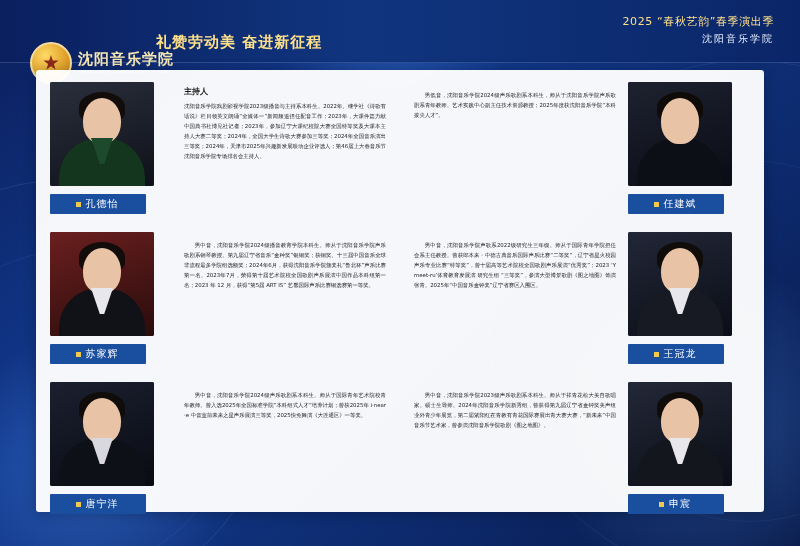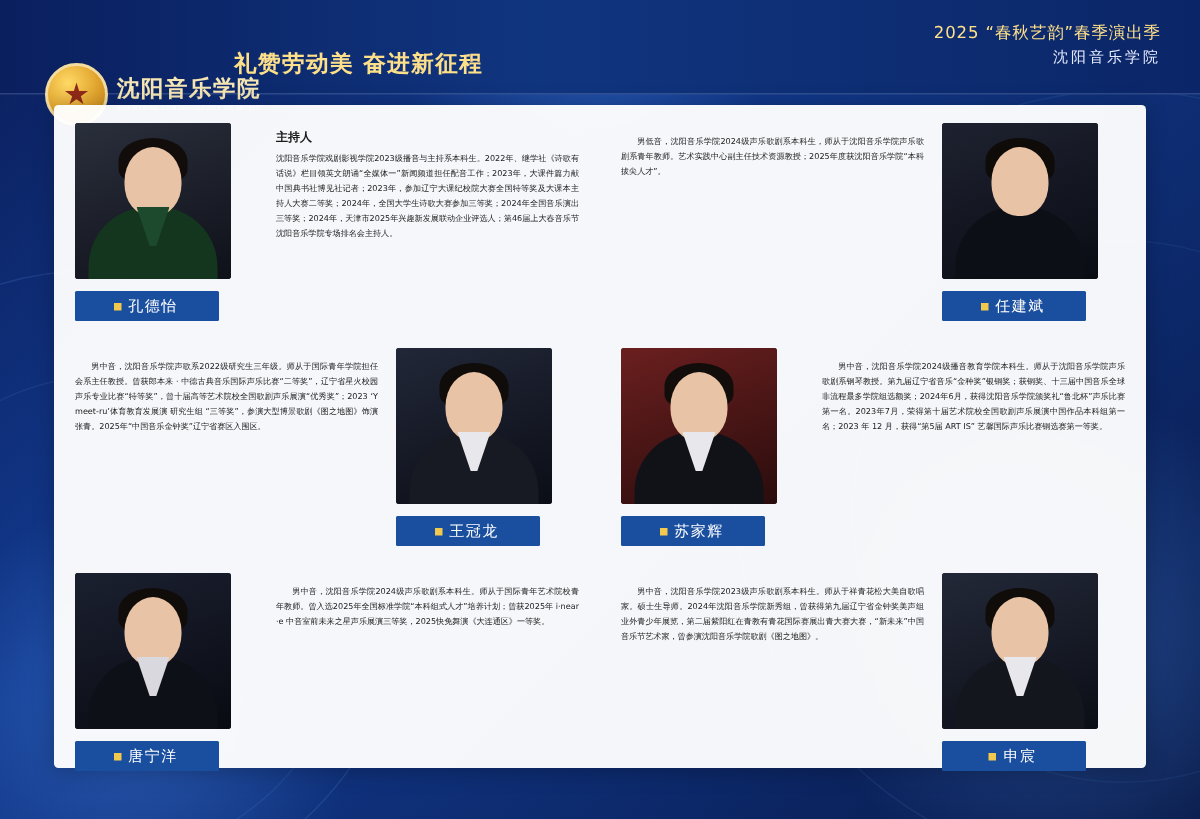--- a/index.html
+++ b/index.html
@@ -361,20 +361,40 @@
             <span class="dot"></span>
             <span>任建斌</span>
           </div>
         </div>
         <div class="bio-col">
           <div class="role"></div>
           <div class="bio">男低音，沈阳音乐学院2024级声乐歌剧系本科生，师从于沈阳音乐学院声乐歌剧系青年教师。艺术实践中心副主任技术资源教授；2025年度获沈阳音乐学院“本科拔尖人才”。</div>
         </div>
       </div>
 
+      <div class="cell">
+        <div class="photo-col">
+          <div class="photo">
+            <div class="bg" style="background:linear-gradient(160deg,#6b1f1f,#2a0c0c);"></div>
+            <div class="body" style="background:#101218;"></div>
+            <div class="hair" style="background:#120d0a;"></div>
+            <div class="face"></div>
+            <div class="collar"></div>
+          </div>
+          <div class="name-tag">
+            <span class="dot"></span>
+            <span>苏家辉</span>
+          </div>
+        </div>
+        <div class="bio-col">
+          <div class="role"></div>
+          <div class="bio">男中音，沈阳音乐学院2024级播音教育学院本科生。师从于沈阳音乐学院声乐歌剧系钢琴教授。第九届辽宁省音乐“金种奖”银铜奖；获铜奖、十三届中国音乐全球非流程最多学院组选额奖；2024年6月，获得沈阳音乐学院颁奖礼“鲁北杯”声乐比赛第一名。2023年7月，荣得第十届艺术院校全国歌剧声乐展演中国作品本科组第一名；2023 年 12 月，获得“第5届 ART IS” 艺馨国际声乐比赛铜选赛第一等奖。</div>
+        </div>
+      </div>
+
       <div class="cell right">
         <div class="photo-col">
           <div class="photo">
             <div class="bg" style="background:linear-gradient(160deg,#222738,#0b0e16);"></div>
             <div class="body" style="background:#171a22;"></div>
             <div class="hair" style="background:#0f0c09;"></div>
             <div class="face"></div>
             <div class="collar"></div>
           </div>
           <div class="name-tag">
@@ -384,40 +404,20 @@
         </div>
         <div class="bio-col">
           <div class="role"></div>
           <div class="bio">男中音，沈阳音乐学院声歌系2022级研究生三年级。师从于国际青年学院担任会系主任教授。曾获郎本来 · 中德古典音乐国际声乐比赛“二等奖”，辽宁省星火校园声乐专业比赛“特等奖”，曾十届高等艺术院校全国歌剧声乐展演“优秀奖”；2023 ‘Y meet-ru’体育教育发展演 研究生组 “三等奖”，参演大型博景歌剧《图之地图》饰演张青。2025年“中国音乐金钟奖”辽宁省赛区入围区。</div>
         </div>
       </div>
 
       <div class="cell">
         <div class="photo-col">
           <div class="photo">
-            <div class="bg" style="background:linear-gradient(160deg,#6b1f1f,#2a0c0c);"></div>
-            <div class="body" style="background:#101218;"></div>
-            <div class="hair" style="background:#120d0a;"></div>
-            <div class="face"></div>
-            <div class="collar"></div>
-          </div>
-          <div class="name-tag">
-            <span class="dot"></span>
-            <span>苏家辉</span>
-          </div>
-        </div>
-        <div class="bio-col">
-          <div class="role"></div>
-          <div class="bio">男中音，沈阳音乐学院2024级播音教育学院本科生。师从于沈阳音乐学院声乐歌剧系钢琴教授。第九届辽宁省音乐“金种奖”银铜奖；获铜奖、十三届中国音乐全球非流程最多学院组选额奖；2024年6月，获得沈阳音乐学院颁奖礼“鲁北杯”声乐比赛第一名。2023年7月，荣得第十届艺术院校全国歌剧声乐展演中国作品本科组第一名；2023 年 12 月，获得“第5届 ART IS” 艺馨国际声乐比赛铜选赛第一等奖。</div>
-        </div>
-      </div>
-
-      <div class="cell">
-        <div class="photo-col">
-          <div class="photo">
             <div class="bg" style="background:linear-gradient(160deg,#1b2030,#090b12);"></div>
             <div class="body" style="background:#0e1017;"></div>
             <div class="hair" style="background:#100c09;"></div>
             <div class="face"></div>
             <div class="collar" style="background:#d8d8de;"></div>
           </div>
           <div class="name-tag">
             <span class="dot"></span>
             <span>唐宁洋</span>
           </div>

